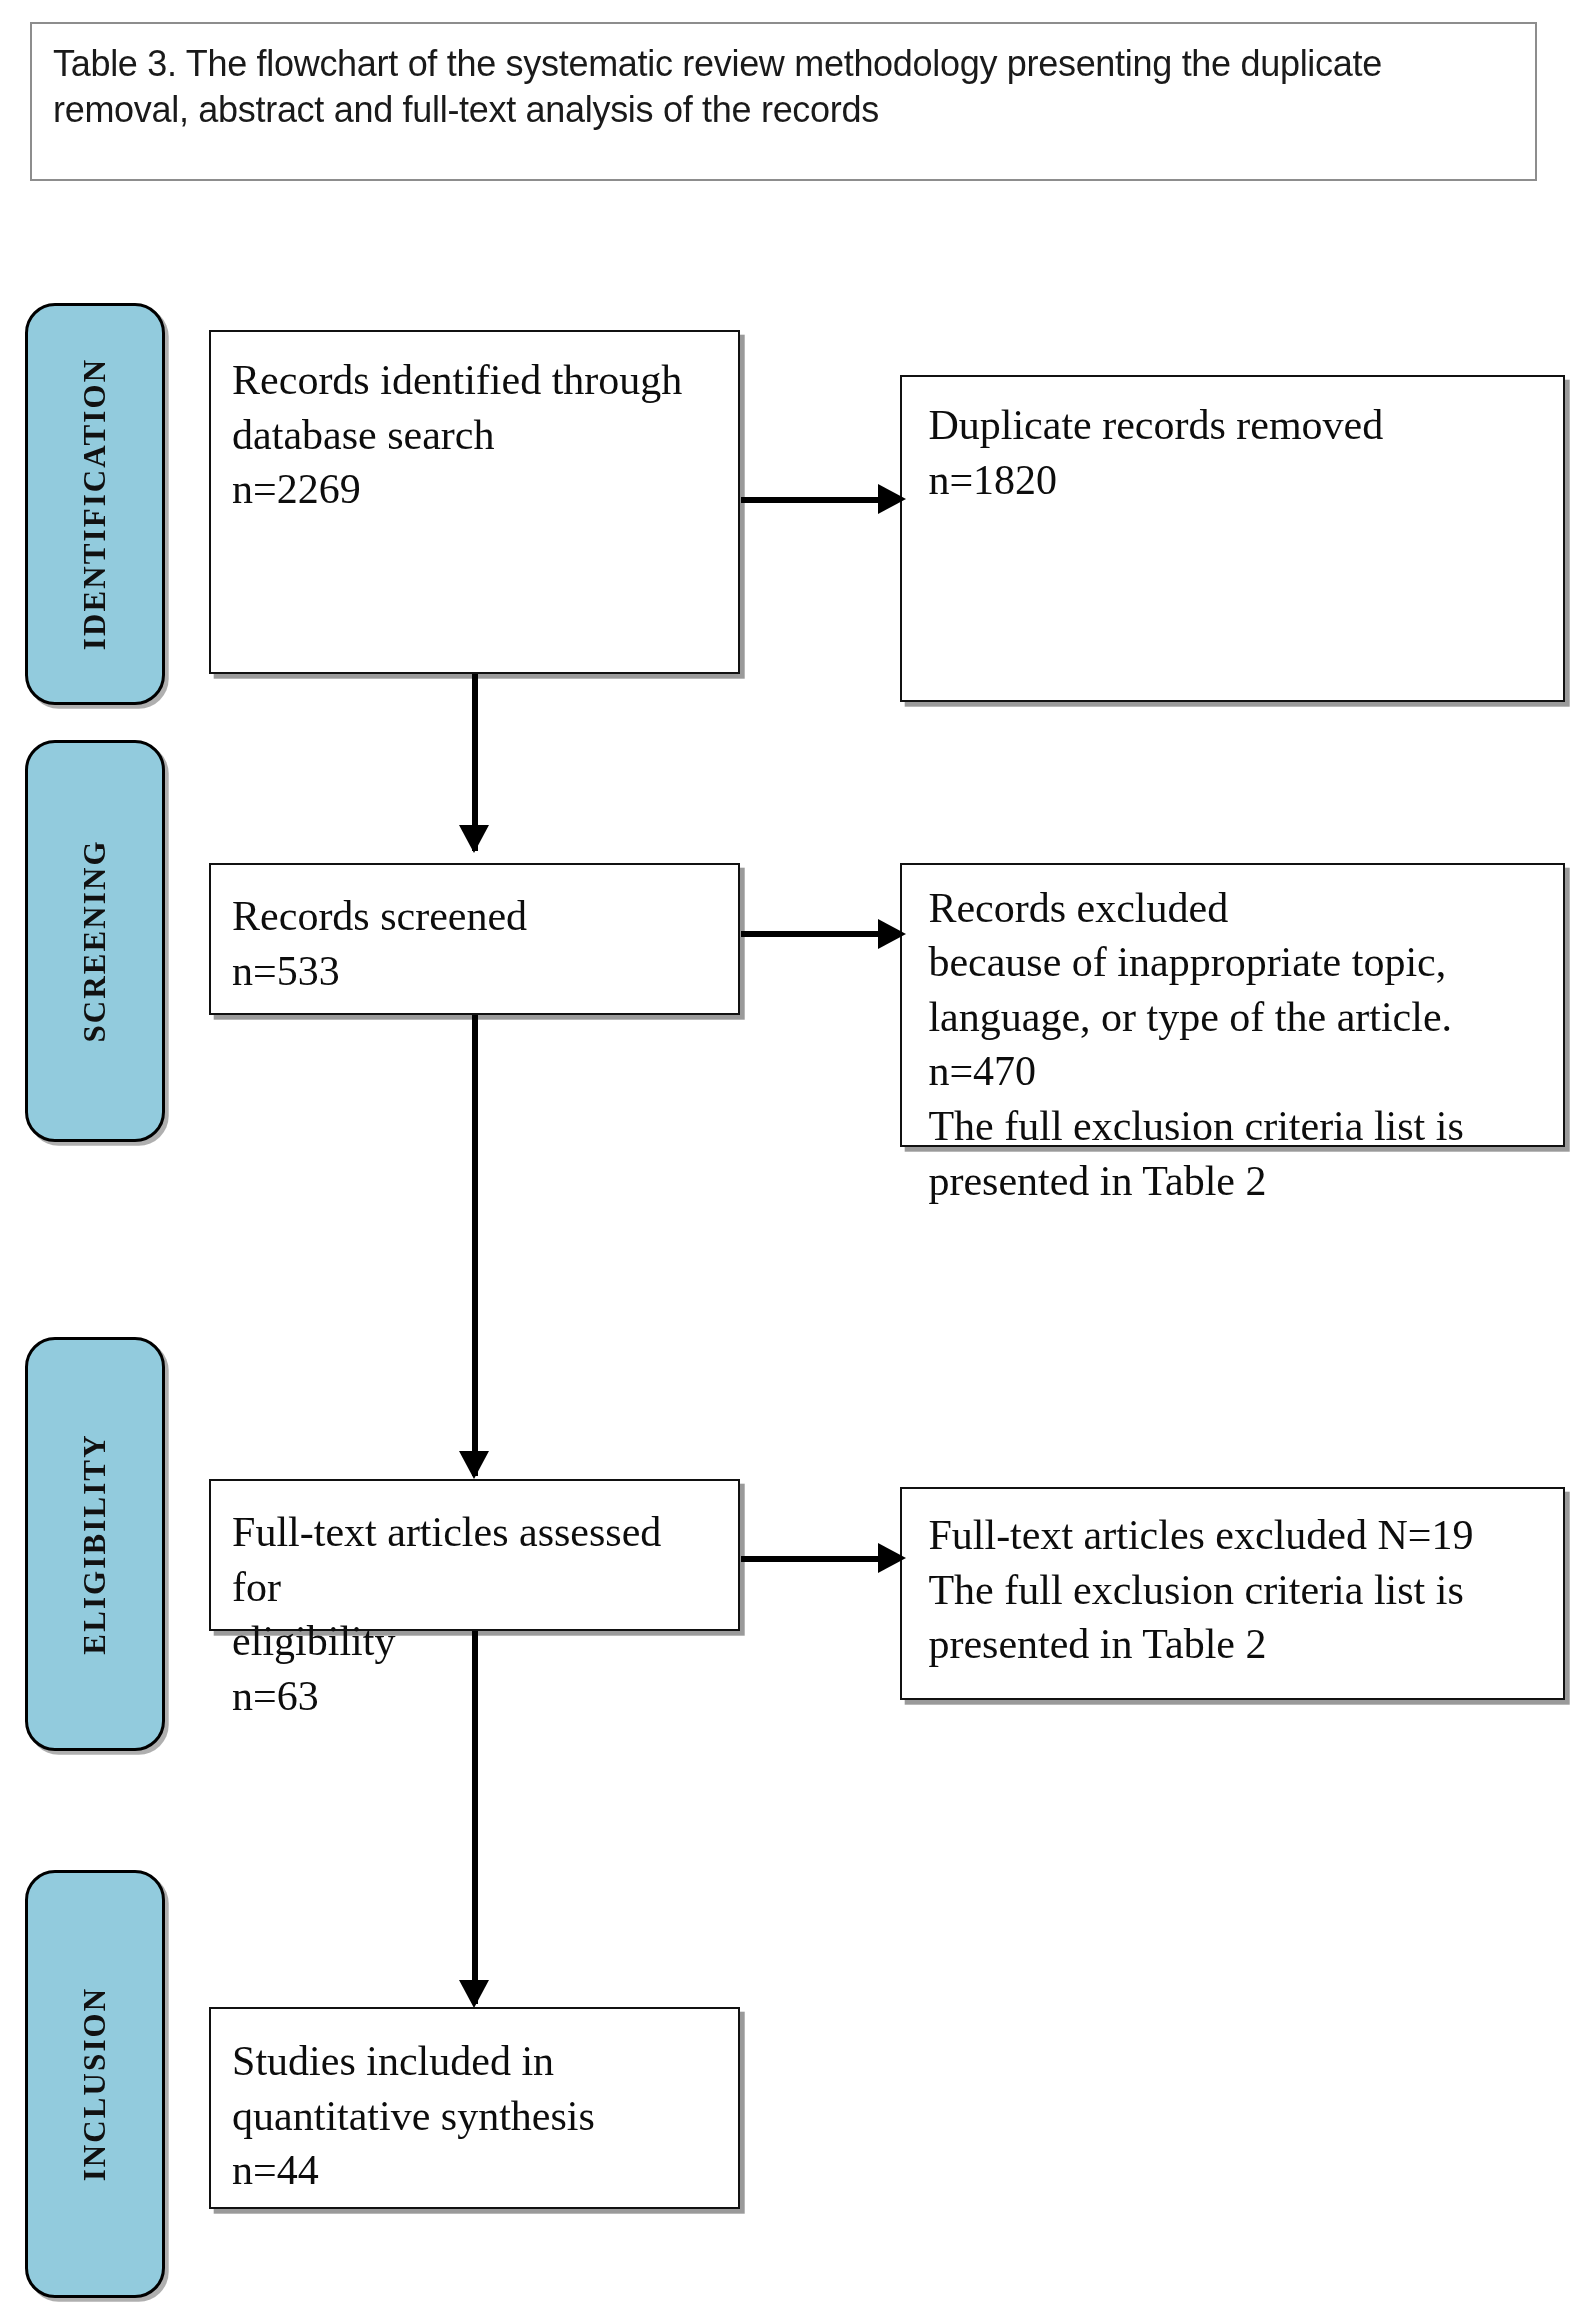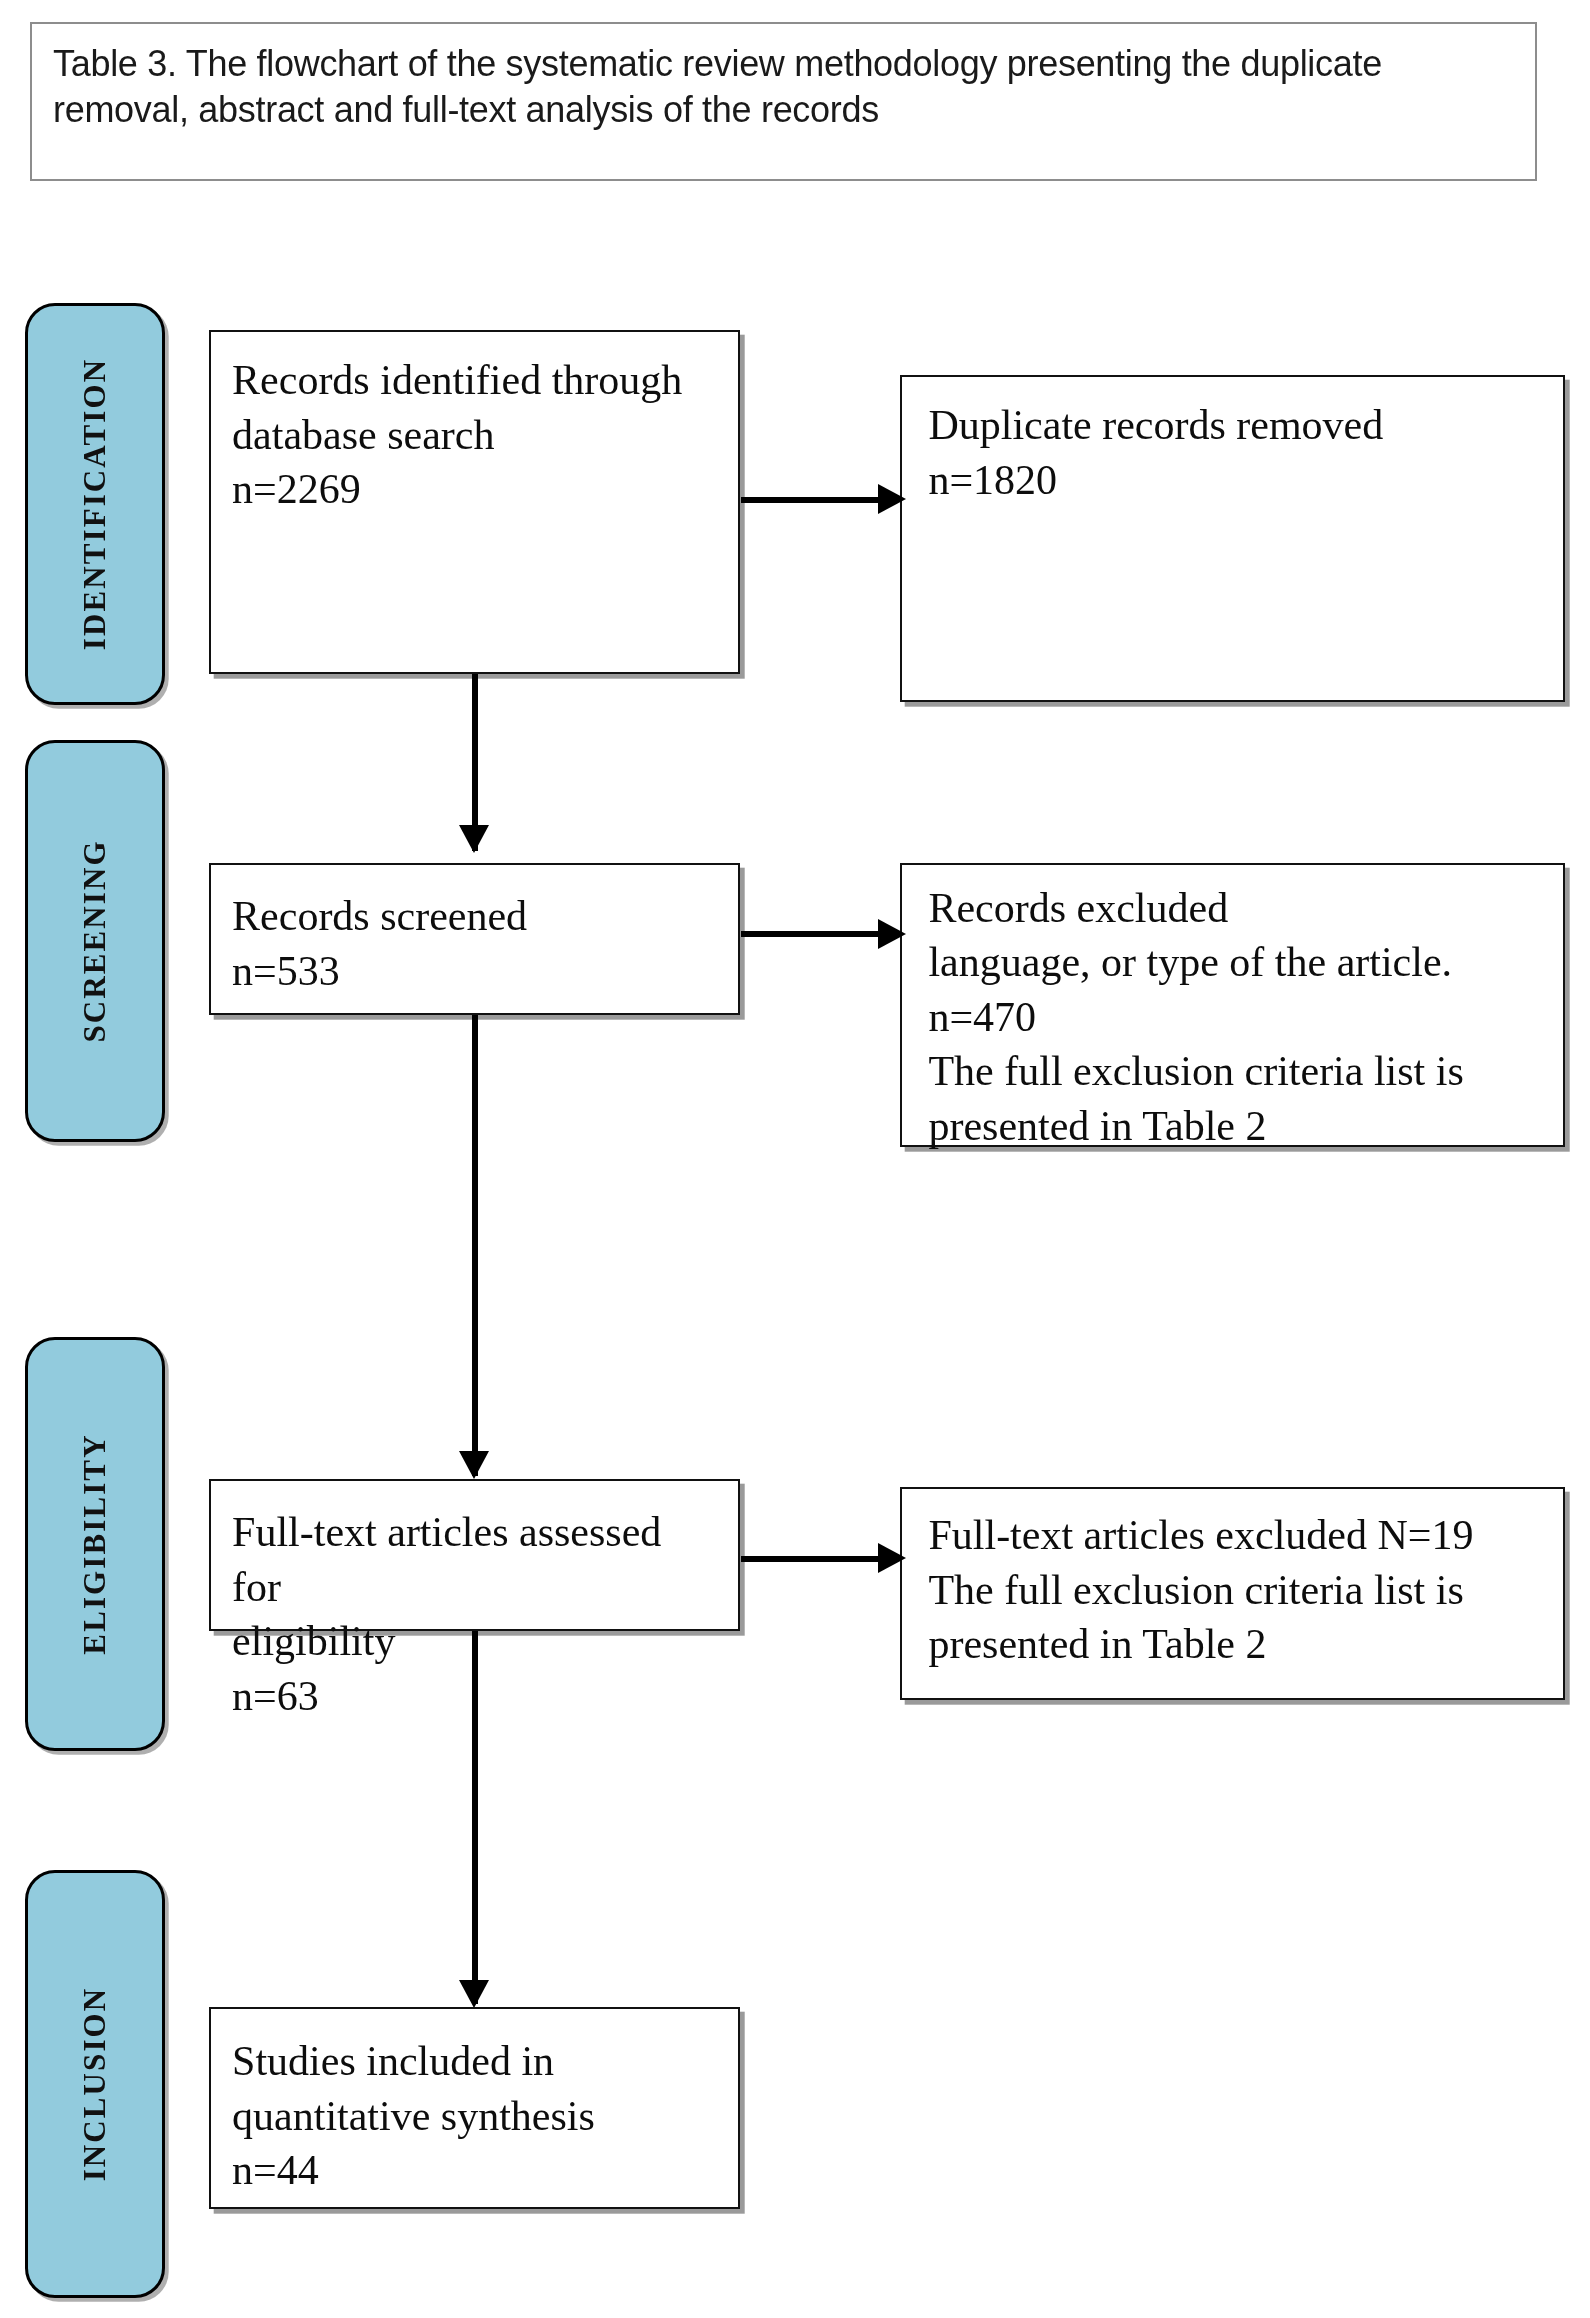--- a/index.html
+++ b/index.html
@@ -156,20 +156,21 @@
 <div class="flow-box" style="left:209px; top:863px; width:531px; height:152px;">
   <div class="flow-box-text" style="top:24px;">
     <span class="ln">Records screened</span>
     <span class="ln">n=533</span>
   </div>
 </div>
 
 <div class="flow-box" style="left:900px; top:863px; width:665px; height:284px;">
   <div class="flow-box-text" style="top:15.7px;">
     <span class="ln">Records excluded</span>
+    <span class="ln">because of inappropriate topic,</span>
     <span class="ln">language, or type of the article.</span>
     <span class="ln">n=470</span>
     <span class="ln">The full exclusion criteria list is</span>
     <span class="ln">presented in Table 2</span>
   </div>
 </div>
 
 <div class="conn-h" style="left:741px; top:931px; width:141px;"></div>
 <div class="arrow-right" style="left:878px; top:919px;"></div>
 

